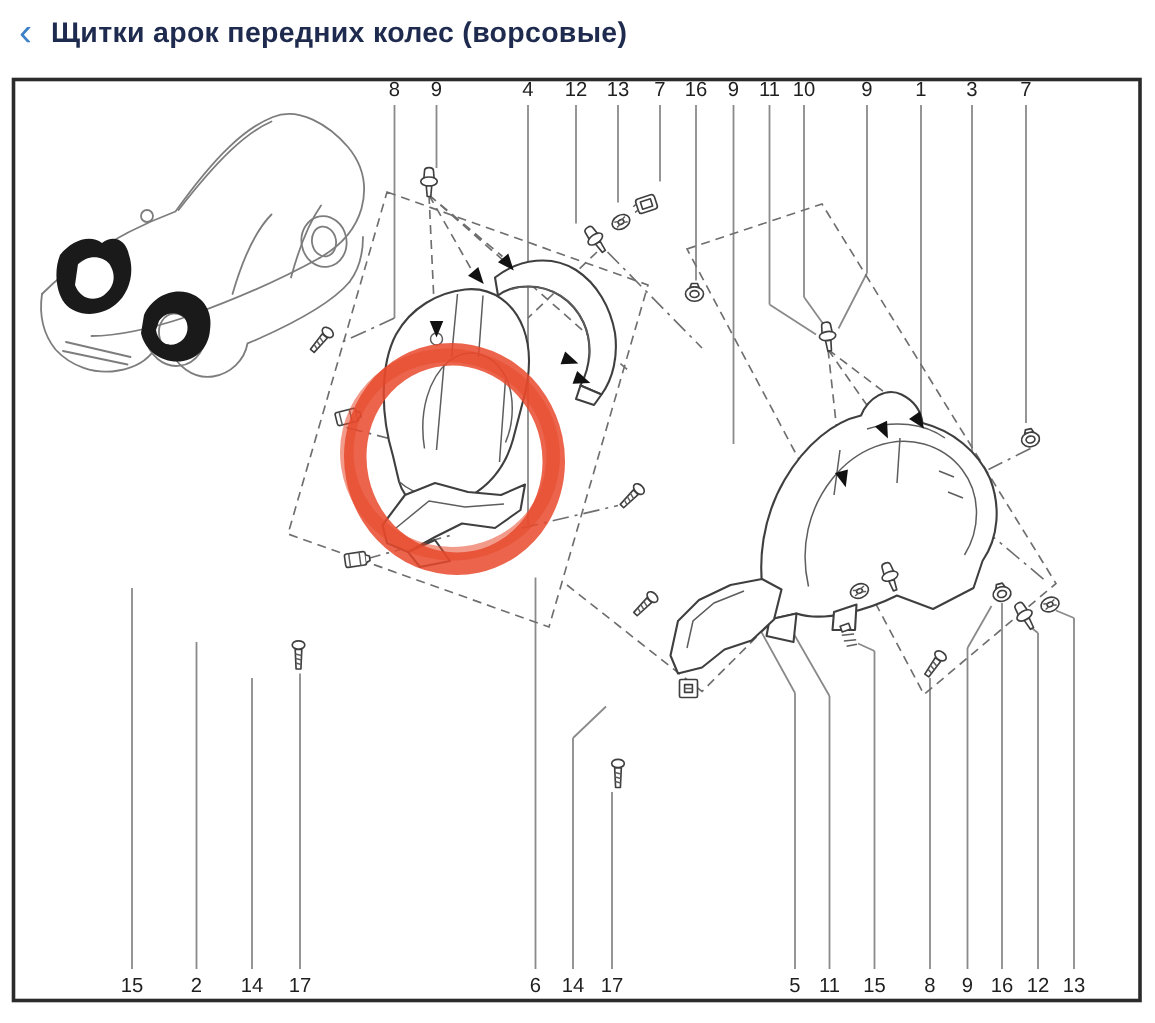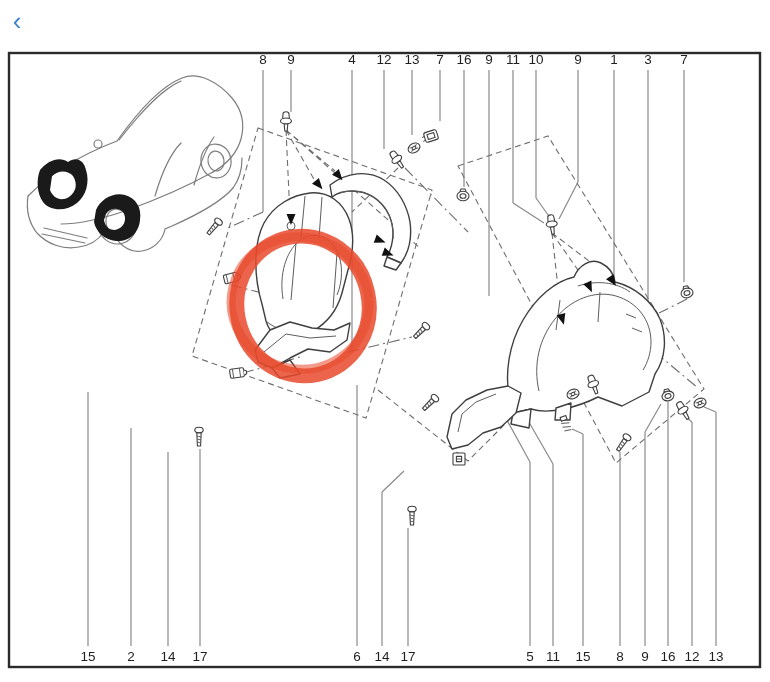--- a/index.html
+++ b/index.html
@@ -18,20 +18,21 @@
   .car   {stroke:#7d7d7d;stroke-width:1.2;fill:none;stroke-linecap:round;}
   .fast  {stroke:#3f3f3f;stroke-width:1.1;fill:#ffffff;stroke-linejoin:round;}
 </style>
 </head>
 <body>
 
 <div class="stage">
 
   <div class="header">
     <div class="back-btn">‹</div>
+    <div class="page-title">Щитки арок передних колес (ворсовые)</div>
   </div>
 
   <svg width="770" height="682" viewBox="0 0 770 682" style="position:absolute;left:0;top:0;">
 
     <rect x="9" y="53" width="751" height="614" fill="#ffffff" stroke="#2b2b2b" stroke-width="2.4"></rect>
 
     <path class="thin" d="M263,70V212M291,70V112M352,70V350M384,70V149M412,70V135M440,70V121M464,70V187M489,70V296M513,70V203M536,70V198M578,70V182M614,70V290M648,70V337M684,70V282"></path>
     <path class="thin" d="M88,646V392M131,646V428M168,646V452M200,646V449M357,646V385M382,646V492M408,646V528M530,646V462M553,646V464M583,646V434M620,646V452M645,646V432M668,646V402M692,646V422M716,646V412"></path>
     <path class="thin" d="M513,203L544,223M536,198L551,219M578,182L559,219M382,492L404,471M530,462L503,413M553,464L526,417M583,434L572,429M645,432L661,404M692,422L687,418M716,412L704,407"></path>
 

